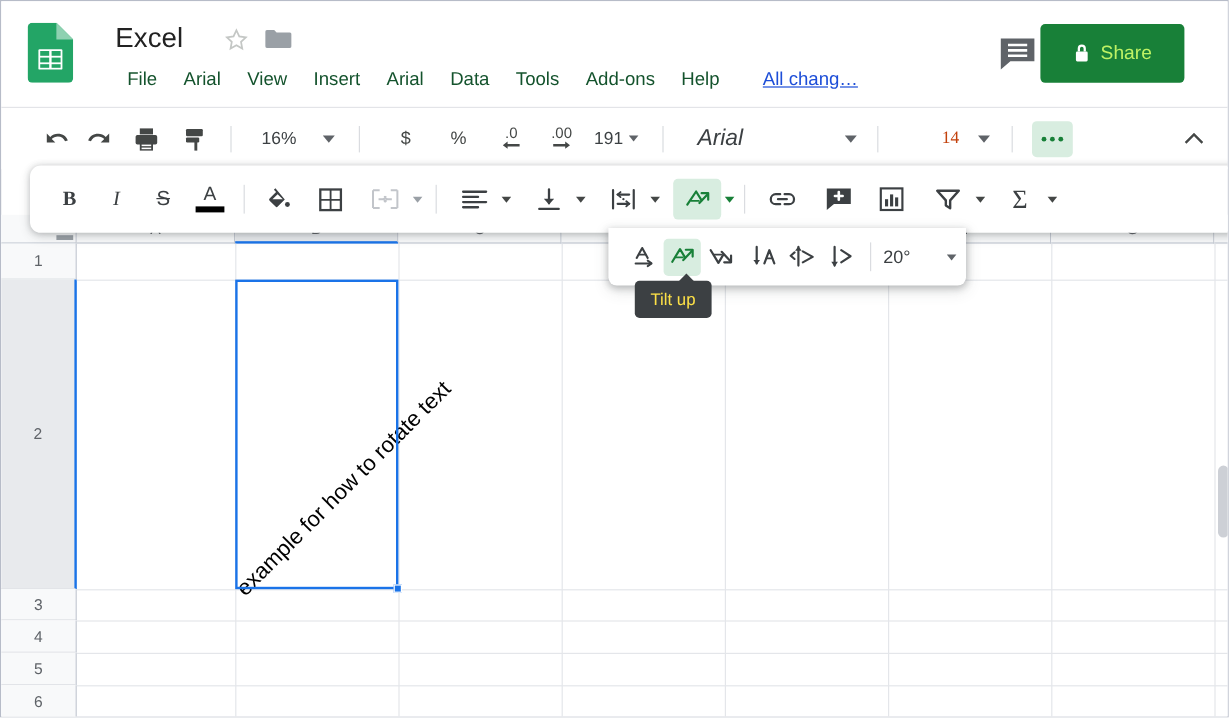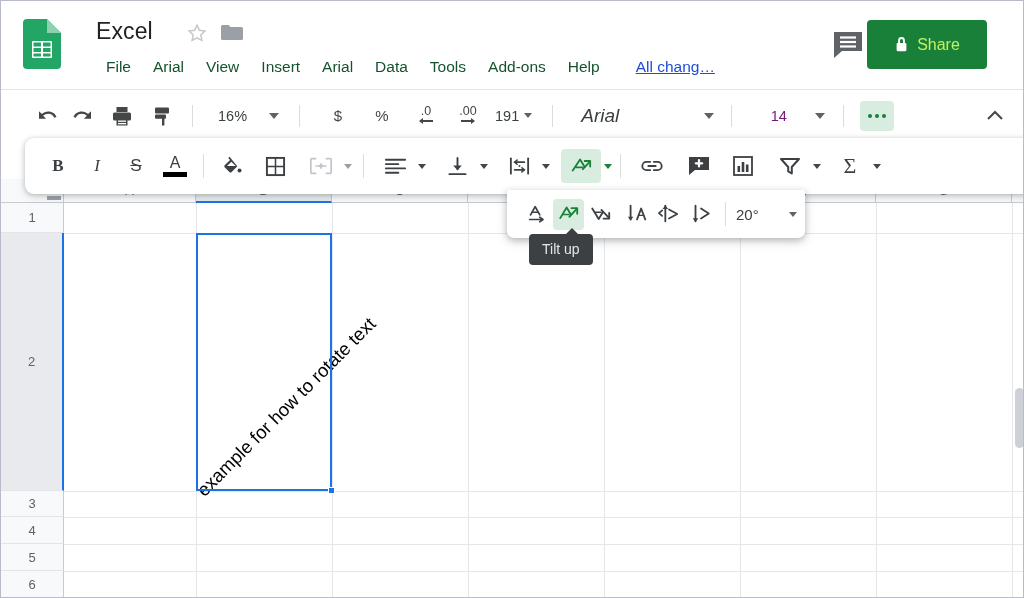--- a/index.html
+++ b/index.html
@@ -79,21 +79,21 @@
     padding: 0 6px; height: 30px; font-size: 14.5px; color: #3c4043;
   }
   .caret { width: 0; height: 0; border-left: 4.5px solid transparent;
            border-right: 4.5px solid transparent; border-top: 5px solid #5f6368; }
   .caret.big { border-left-width: 5.5px; border-right-width: 5.5px; border-top-width: 6.5px; }
   .num-fmt { font-size: 15px; color: #444746; }
   .font-name {
     width: 128px; font-size: 19px; color: #3c4043;
     text-align: left; padding-left: 7px; font-style: italic;
   }
-  .font-size-val { width: 48px; font-size: 14.5px; color: #701a75; text-align: center; padding-left: 7px;}
+  .font-size-val { width: 48px; font-size: 14.5px; color: #c2410c; text-align: right; padding-left: 7px; font-family: Liberation Serif, serif;}
   .more-btn {
     width: 34px; height: 30px; background: #d8ede0; border-radius: 4px;
     display: flex; align-items: center; justify-content: center; gap: 3px;
   }
   .more-dot { width: 4px; height: 4px; border-radius: 50%; background: #188038; }
   .collapse-btn {
     position: absolute; right: 14px; top: 10px;
     width: 32px; height: 32px; display:flex; align-items:center; justify-content:center;
   }
 
@@ -134,21 +134,21 @@
     width: 31px; height: 31px; border-radius: 4px;
     display: flex; align-items: center; justify-content: center;
     color: #3c4043; cursor: pointer; margin-right: 1px;
   }
   .rot-i.sel { background: #d8ede0; color: #188038; }
   .rot-sep { width: 1px; height: 24px; background: #dadce0; margin: 0 10px 0 8px; }
   .rot-angle { font-size: 15px; color: #3c4043; margin-right: 30px; }
 
   .tooltip {
     position: absolute; left: 528px; top: 233px;
-    background: #3c4043; color: #e5e5e5;
+    background: #3c4043; color: #fde047;
     font-size: 14px; padding: 7px 13px 8px; border-radius: 4px;
     z-index: 60; white-space: nowrap;
   }
   .tooltip::before {
     content: ""; position: absolute; left: 36px; top: -6px;
     border-left: 7px solid transparent; border-right: 7px solid transparent;
     border-bottom: 7px solid #3c4043;
   }
 
   

